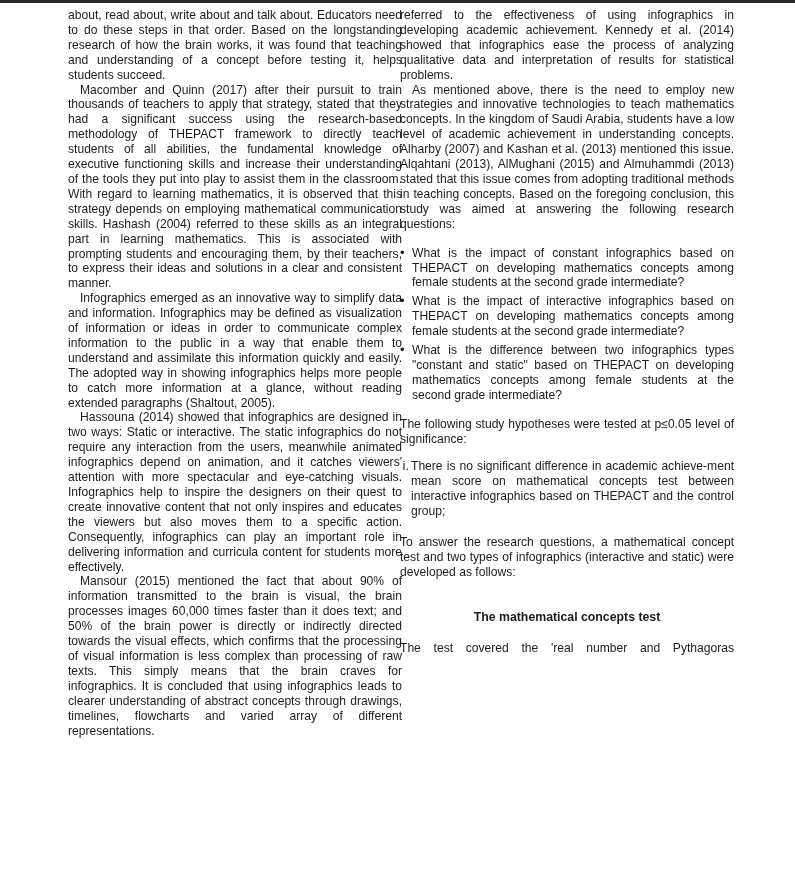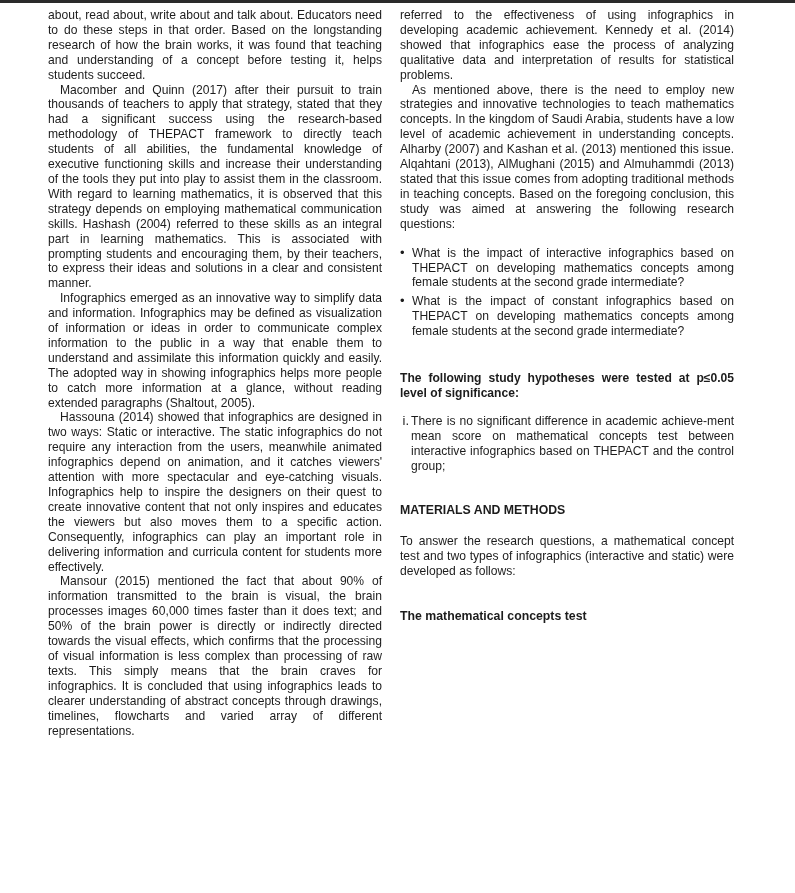--- a/index.html
+++ b/index.html
@@ -13,50 +13,50 @@
   .top-rule {
     position: absolute; left: 0; top: 0; width: 795px; height: 3px;
     background: #2a2a2a;
   }
   .col {
     position: absolute; top: 8px;
     font-size: 12.1px; line-height: 14.9px;
     text-align: justify;
     hyphens: none;
   }
-  .col-left { left: 48px; width: 334px; }
+  .col-left { left: 68px; width: 334px; }
   .col-right { left: 400px; width: 334px; }
   p { margin: 0; }
   p.indent { text-indent: 12px; }
   ul.questions {
     margin: 14px 0 0 0; padding: 0 0 0 12px; list-style: none;
   }
   ul.questions li {
     position: relative; margin-bottom: 4px;
   }
   ul.questions li::before {
     content: "\2022"; position: absolute; left: -12px; top: 0;
     font-size: 13px;
   }
-  .hyp-intro { margin-top: 32px; font-weight: bold; }
+  .hyp-intro { margin-top: 14px; }
   ol.hypotheses {
     margin: 13px 0 0 0; padding: 0 0 0 11px; list-style: none;
   }
   ol.hypotheses li { position: relative; }
   ol.hypotheses li .num {
     position: absolute; left: -20px; width: 18px; text-align: right;
     font-size: 13px;
   }
   h2.section {
     font-size: 12.3px; font-weight: bold; margin: 30px 0 0 0;
     text-align: left; letter-spacing: 0;
   }
   h3.subsection {
     font-size: 12.3px; font-weight: bold; margin: 30px 0 0 0;
-    text-align: left;
+    text-align: center;
   }
   .after-heading { margin-top: 16px; }
 </style>
 </head>
 <body>
 
 <div class="top-rule"></div>
 
 <div class="col col-left">
   <p>about, read about, write about and talk about. Educators need to do these steps in that order. Based on the longstanding research of how the brain works, it was found that teaching and understanding of a concept before testing it, helps students succeed.</p>
@@ -64,30 +64,31 @@
   <p class="indent">Infographics emerged as an innovative way to simplify data and information. Infographics may be defined as visualization of information or ideas in order to communicate complex information to the public in a way that enable them to understand and assimilate this information quickly and easily. The adopted way in showing infographics helps more people to catch more information at a glance, without reading extended paragraphs (Shaltout, 2005).</p>
   <p class="indent">Hassouna (2014) showed that infographics are designed in two ways: Static or interactive. The static infographics do not require any interaction from the users, meanwhile animated infographics depend on animation, and it catches viewers' attention with more spectacular and eye-catching visuals. Infographics help to inspire the designers on their quest to create innovative content that not only inspires and educates the viewers but also moves them to a specific action. Consequently, infographics can play an important role in delivering information and curricula content for students more effectively.</p>
   <p class="indent">Mansour (2015) mentioned the fact that about 90% of information transmitted to the brain is visual, the brain processes images 60,000 times faster than it does text; and 50% of the brain power is directly or indirectly directed towards the visual effects, which confirms that the processing of visual information is less complex than processing of raw texts. This simply means that the brain craves for infographics. It is concluded that using infographics leads to clearer understanding of abstract concepts through drawings, timelines, flowcharts and varied array of different representations.</p>
 </div>
 
 <div class="col col-right">
   <p>referred to the effectiveness of using infographics in developing academic achievement. Kennedy et al. (2014) showed that infographics ease the process of analyzing qualitative data and interpretation of results for statistical problems.</p>
   <p class="indent">As mentioned above, there is the need to employ new strategies and innovative technologies to teach mathematics concepts. In the kingdom of Saudi Arabia, students have a low level of academic achievement in understanding concepts. Alharby (2007) and Kashan et al. (2013) mentioned this issue. Alqahtani (2013), AlMughani (2015) and Almuhammdi (2013) stated that this issue comes from adopting traditional methods in teaching concepts. Based on the foregoing conclusion, this study was aimed at answering the following research questions:</p>
 
   <ul class="questions">
+    <li>What is the impact of constant infographics based on THEPACT on developing mathematics concepts among female students at the second grade intermediate?</li>
     <li>What is the impact of interactive infographics based on THEPACT on developing mathematics concepts among female students at the second grade intermediate?</li>
-    <li>What is the impact of constant infographics based on THEPACT on developing mathematics concepts among female students at the second grade intermediate?</li>
+    <li>What is the difference between two infographics types "constant and static" based on THEPACT on developing mathematics concepts among female students at the second grade intermediate?</li>
   </ul>
 
   <p class="hyp-intro">The following study hypotheses were tested at p≤0.05 level of significance:</p>
 
   <ol class="hypotheses">
     <li>
       <span class="num">i.</span>
       <span>There is no significant difference in academic achieve-ment mean score on mathematical concepts test between interactive infographics based on THEPACT and the control group;</span>
     </li>
   </ol>
 
-  <h2 class="section">MATERIALS AND METHODS</h2>
   <p class="after-heading">To answer the research questions, a mathematical concept test and two types of infographics (interactive and static) were developed as follows:</p>
 
   <h3 class="subsection">The mathematical concepts test</h3>
+  <p class="after-heading" style="text-align: justify; text-align-last: justify;">The test covered the 'real number and Pythagoras</p>
 </div>
 
 </body></html>

